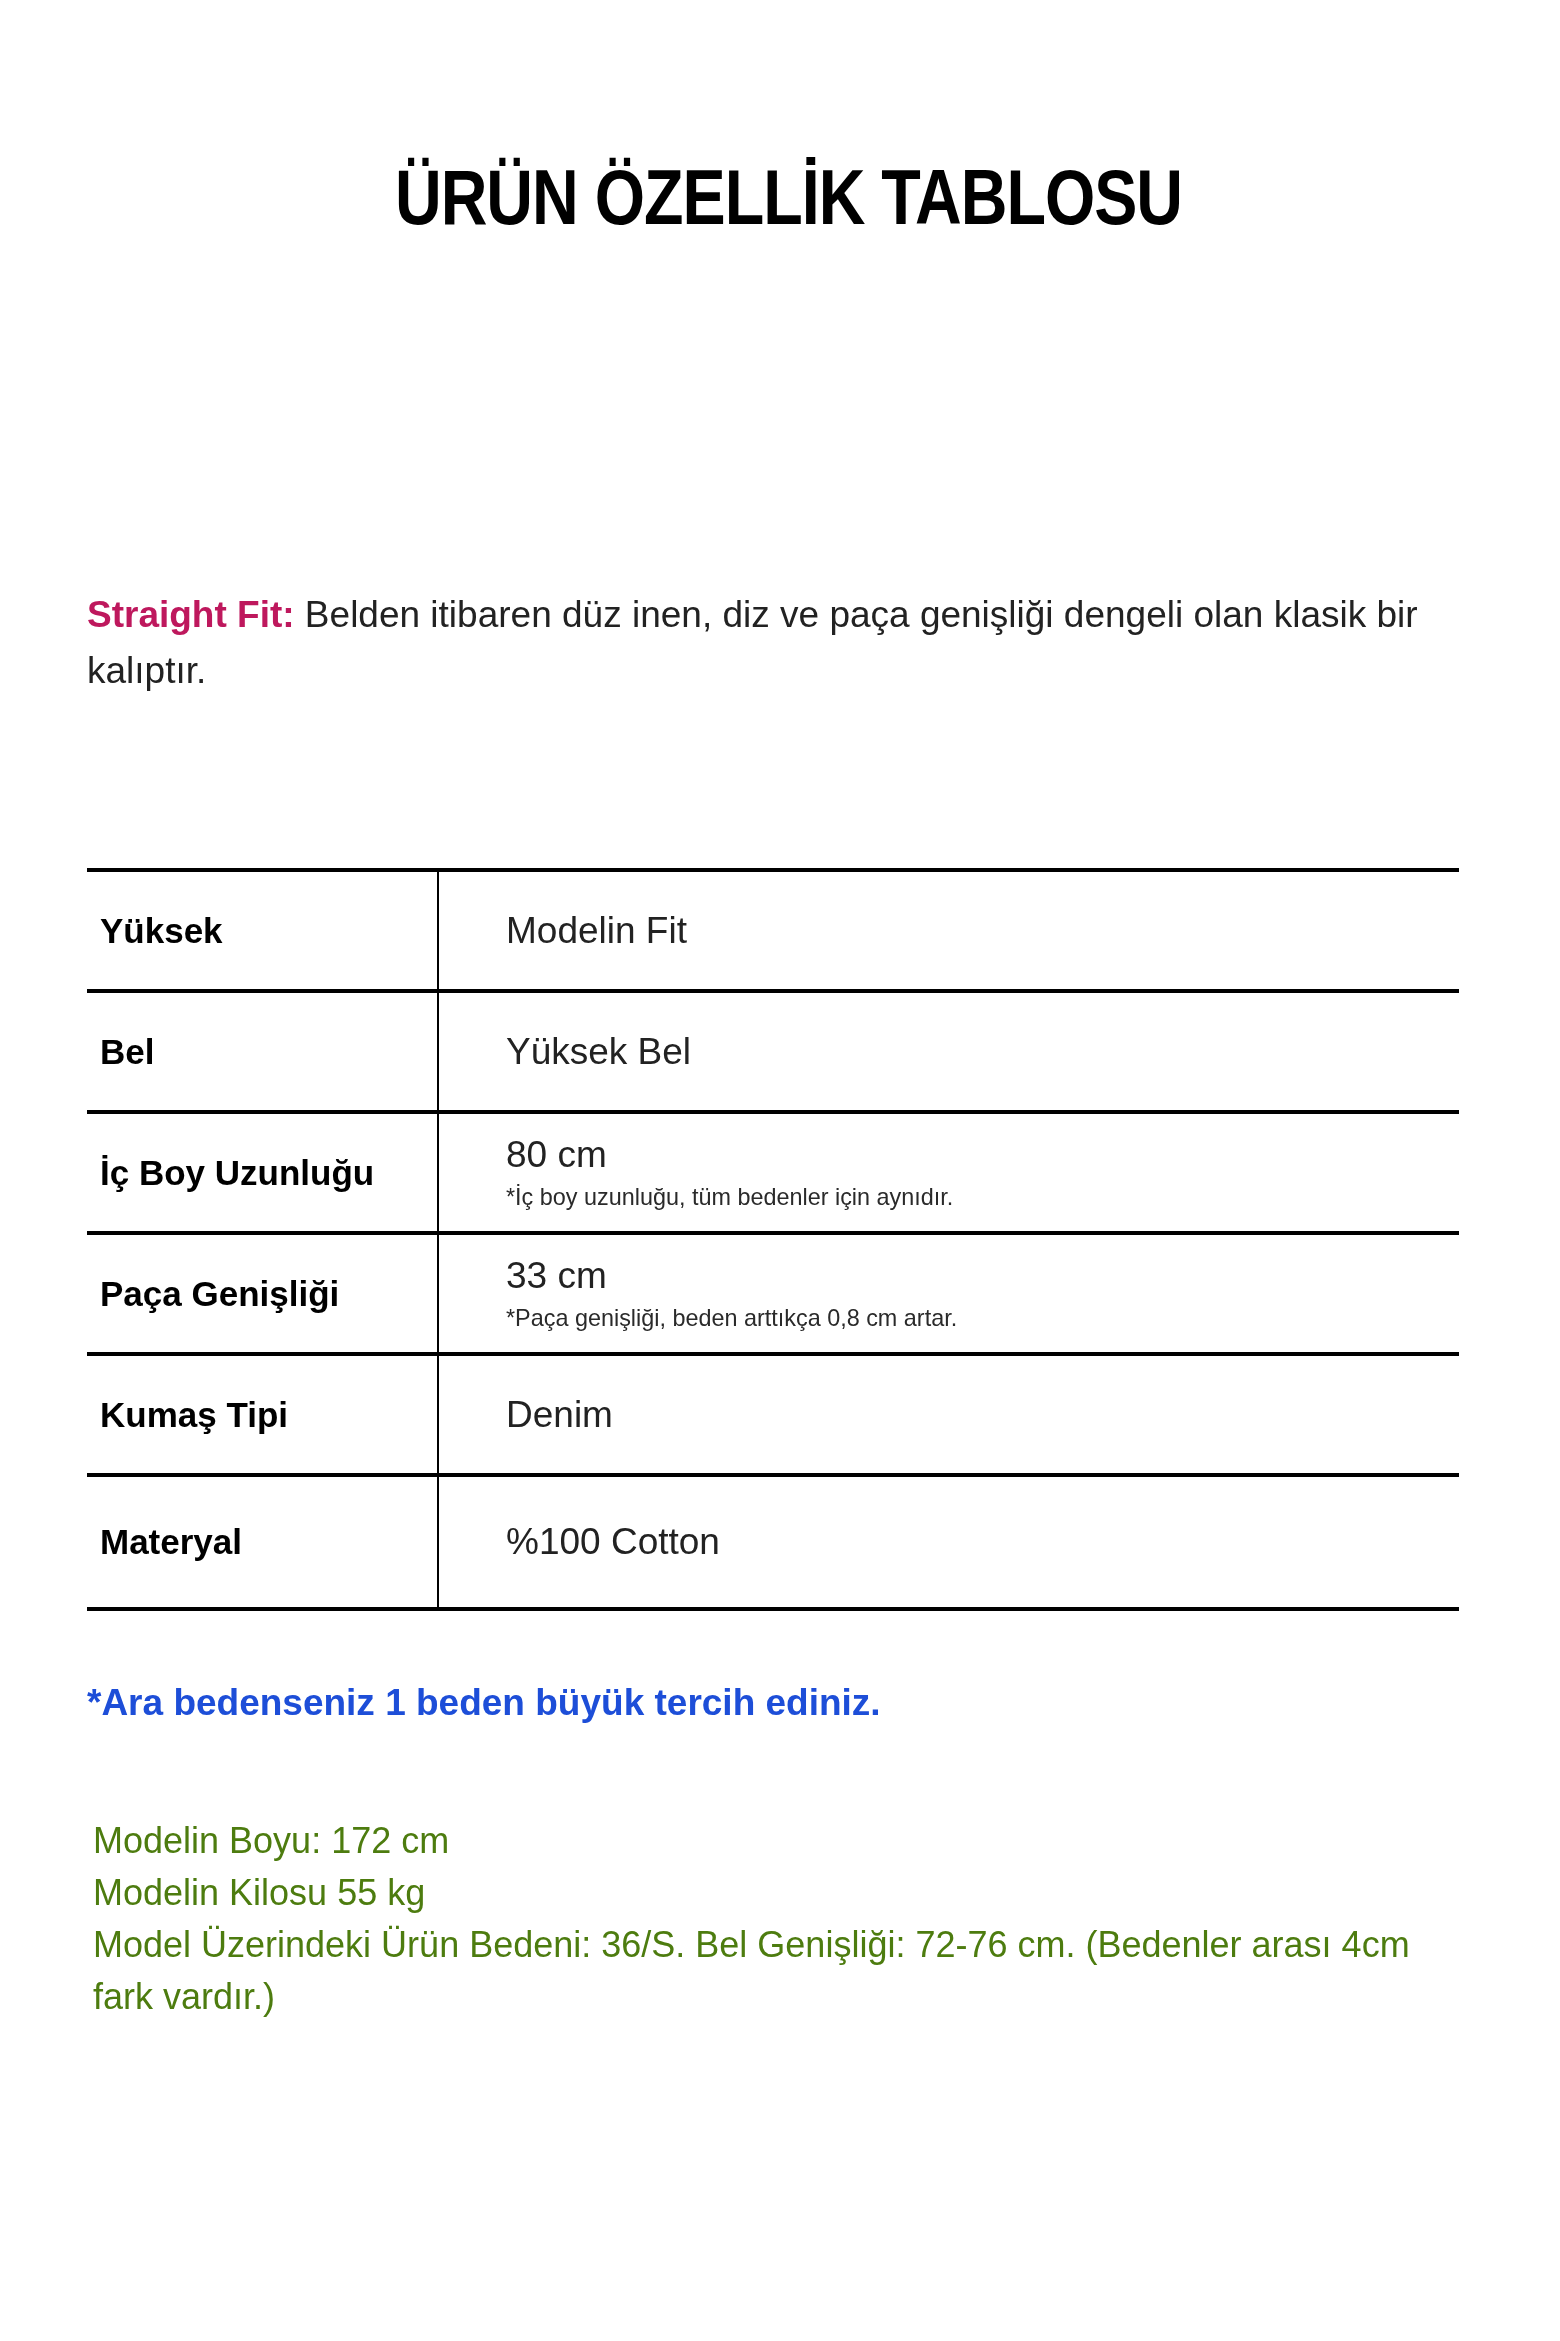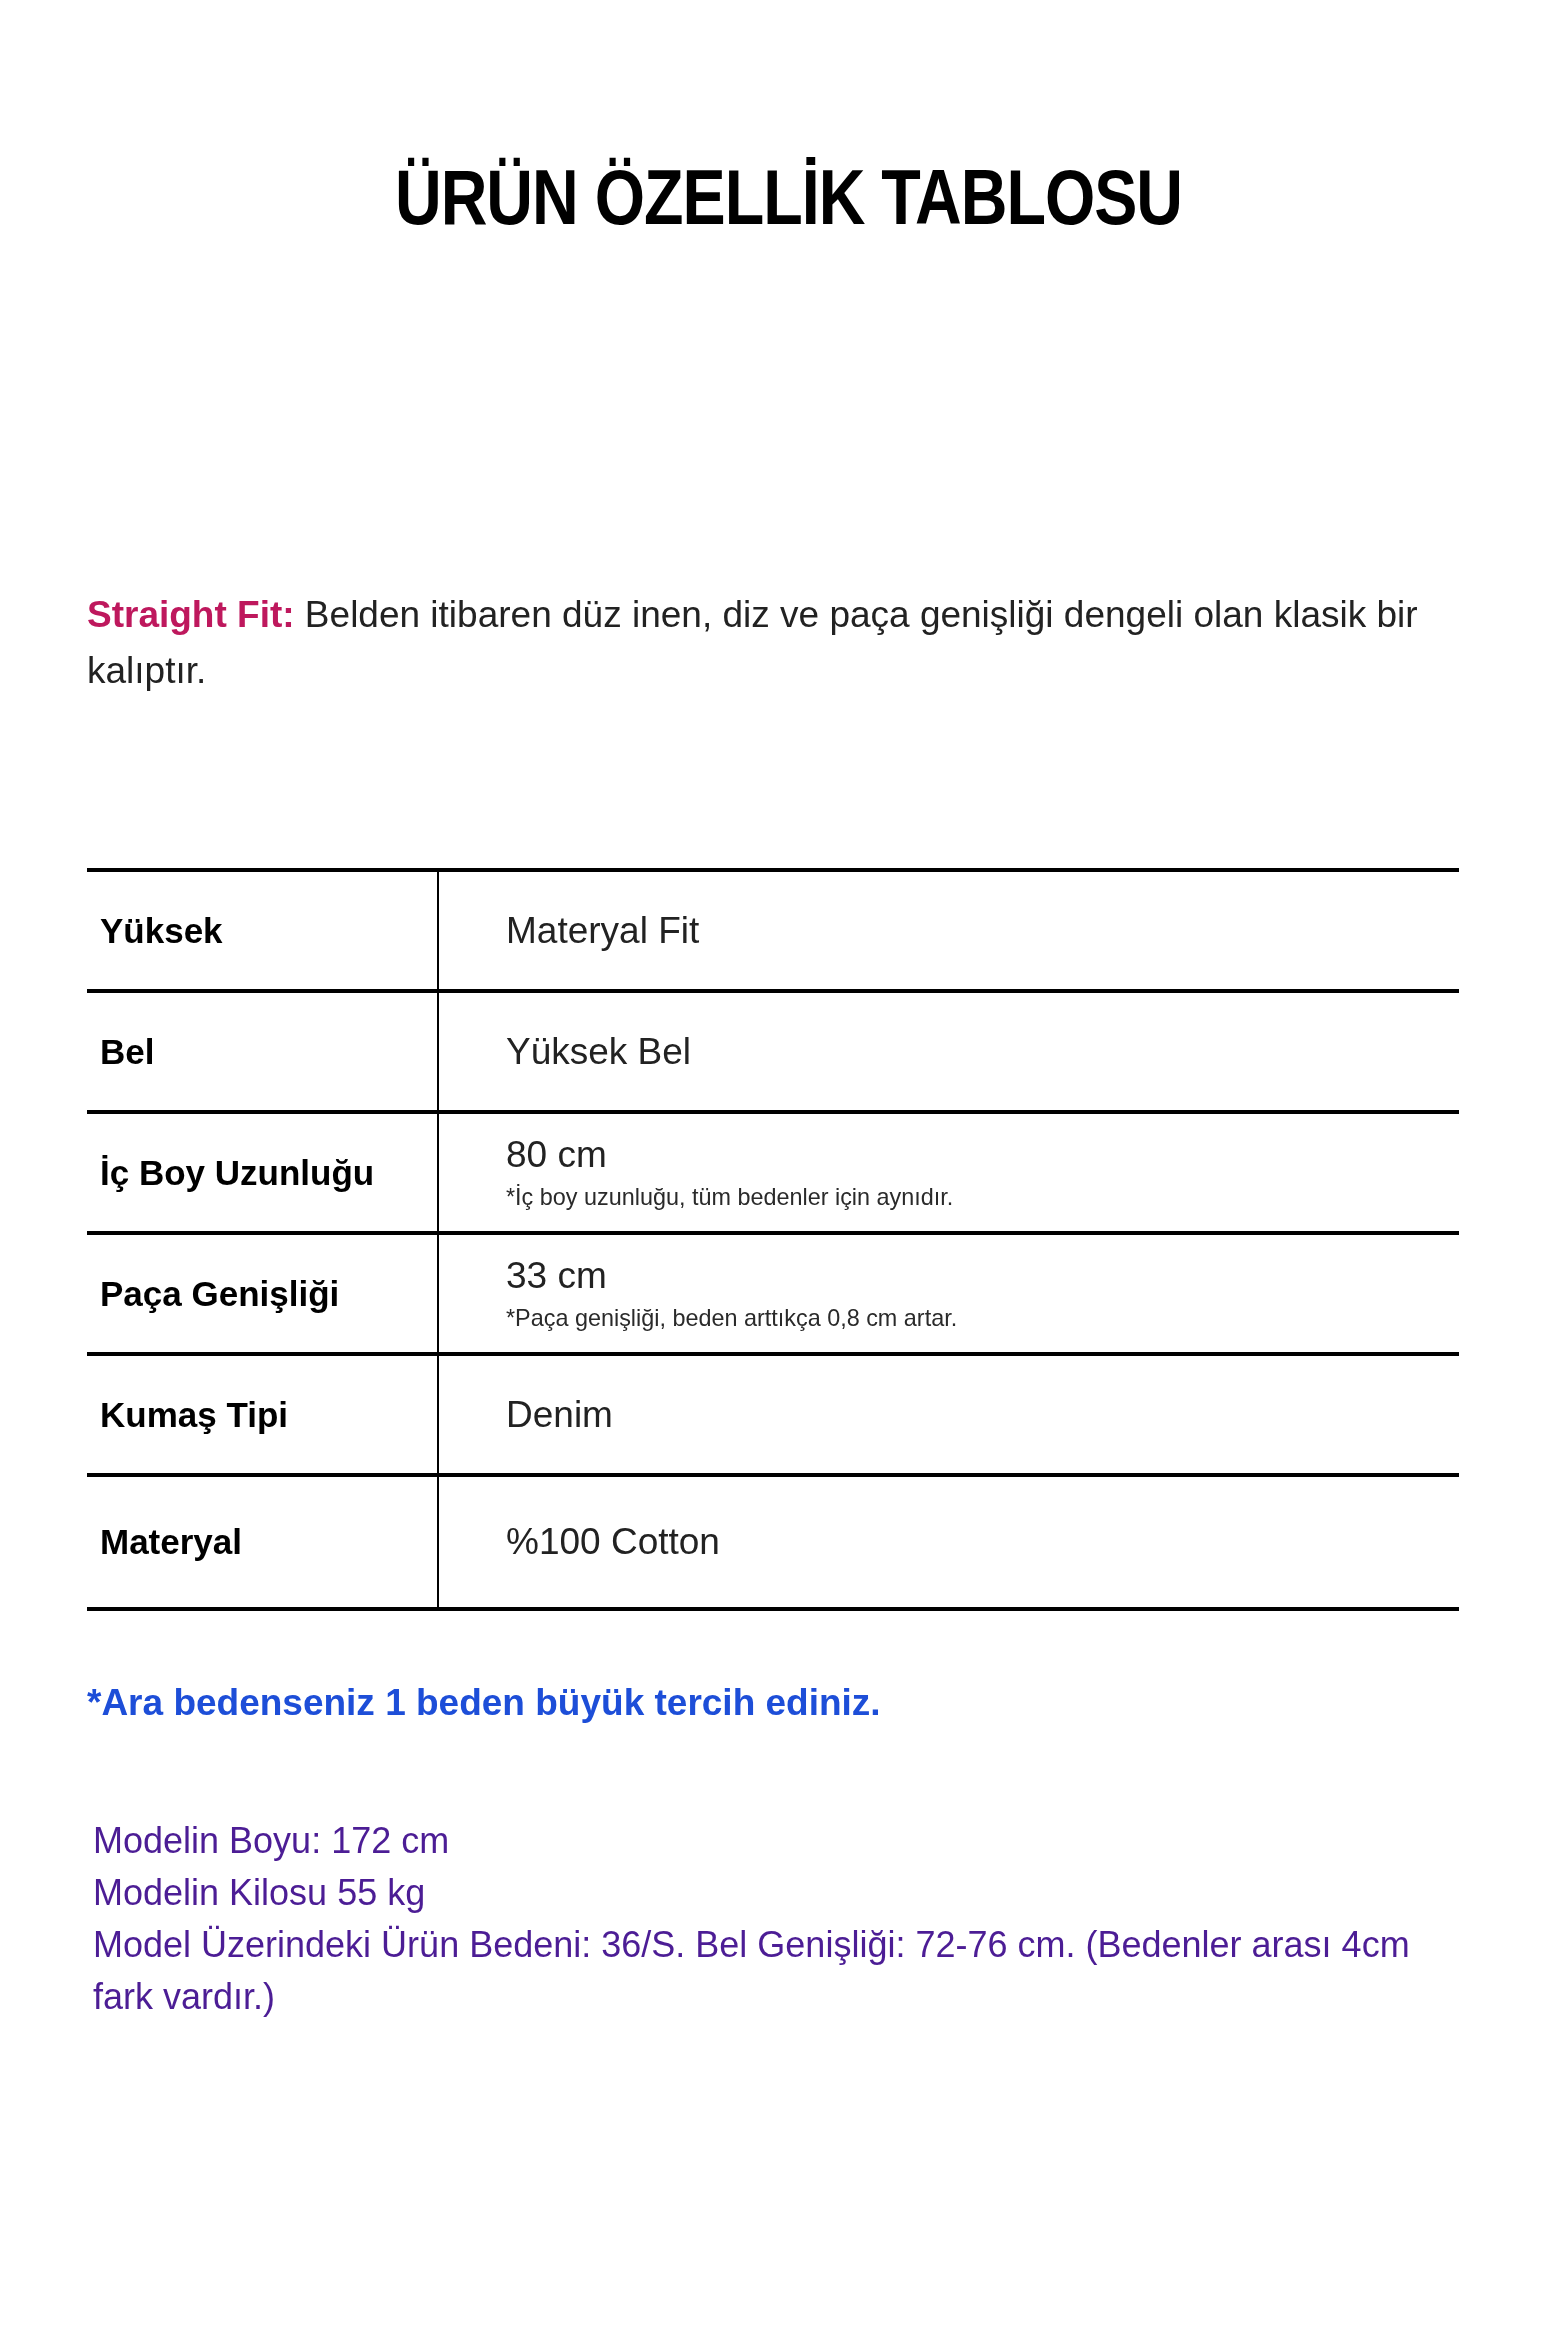--- a/index.html
+++ b/index.html
@@ -99,38 +99,38 @@
   }
 
   
   .model-info {
     position: absolute;
     left: 93px;
     top: 1815px;
     width: 1364px;
     font-size: 36px;
     line-height: 52px;
-    color: #4c1d95;
+    color: #4d7c0f;
   }
 </style>
 </head>
 <body>
 
 <div class="page">
 
   <h1 class="title">ÜRÜN ÖZELLİK TABLOSU</h1>
 
   <p class="intro"><span class="term">Straight Fit:</span><span> Belden itibaren düz inen, diz ve paça genişliği dengeli olan klasik bir kalıptır.</span></p>
 
   <div class="spec-table">
 
     <div class="spec-row">
       <div class="cell-label">Yüksek</div>
       <div class="cell-value">
-        <div class="value-main">Materyal Fit</div>
+        <div class="value-main">Modelin Fit</div>
 
       </div>
     </div>
 
     <div class="spec-row">
       <div class="cell-label">Bel</div>
       <div class="cell-value">
         <div class="value-main">Yüksek Bel</div>
 
       </div>

